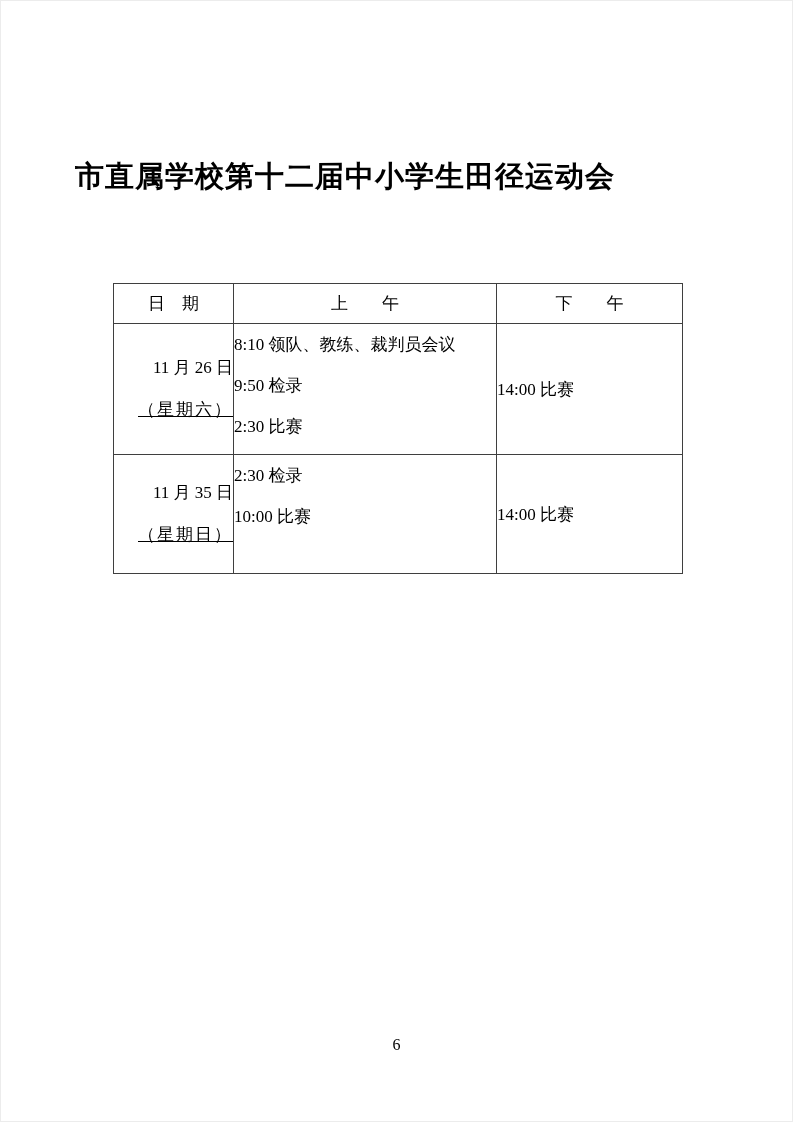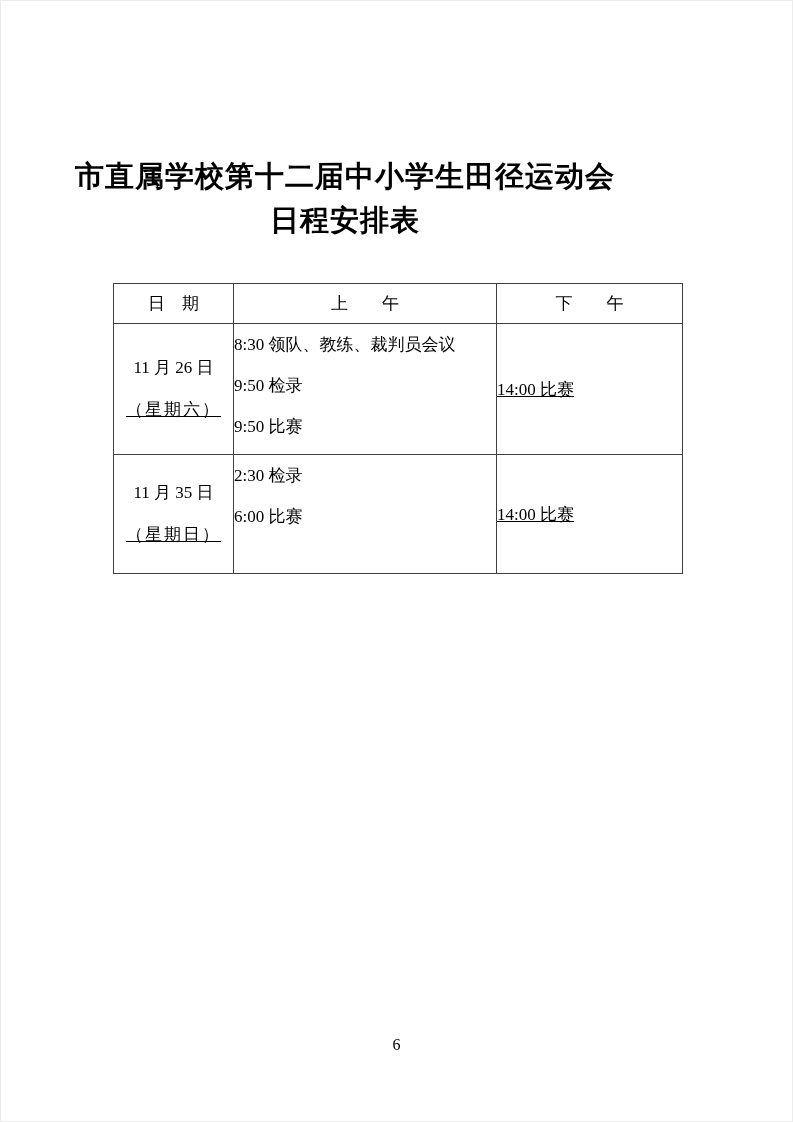--- a/index.html
+++ b/index.html
@@ -49,57 +49,55 @@
   tr.header-row { height: 40px; }
   tr.day-row-1  { height: 131px; }
   tr.day-row-2  { height: 119px; }
   th.head-cell {
     text-align: center;
     vertical-align: middle;
     font-size: 18px;
     white-space: nowrap;
   }
   td.date-cell {
-    text-align: center;
+    text-align: right;
     vertical-align: middle;
   }
   td.date-cell .date-line { line-height: 42px; white-space: nowrap; }
   td.date-cell .date-line.weekday { letter-spacing: 2px; text-decoration: underline; }
   td.morning-cell {
     vertical-align: top;
     padding: 2px 4px 0 7px;
   }
   td.morning-cell .schedule-item {
     line-height: 41px;
     white-space: nowrap;
   }
   td.afternoon-cell {
     vertical-align: middle;
     padding-left: 12px;
-    text-decoration: underline;
   }
   td.afternoon-cell .schedule-item { white-space: nowrap; }
   .page-number {
     position: absolute;
     top: 1036px;
     left: 0;
     width: 793px;
     text-align: center;
     font-size: 16px;
     line-height: 18px;
   }
 </style>
 </head>
 <body>
 
 <div class="page">
 
   <div class="doc-title">
     <div>市直属学校第十二届中小学生田径运动会</div>
-    <div>日程安排表</div>
   </div>
 
   <table class="schedule">
     <colgroup>
       <col class="c-date">
       <col class="c-morning">
       <col class="c-afternoon">
     </colgroup>
     <tbody>
       <tr class="header-row">
@@ -107,37 +105,37 @@
         <th class="head-cell">上　　午</th>
         <th class="head-cell">下　　午</th>
       </tr>
 
       <tr class="day-row-1">
         <td class="date-cell">
           <div class="date-line">11 月 26 日</div>
           <div class="date-line weekday">（星期六）</div>
         </td>
         <td class="morning-cell">
-          <div class="schedule-item">8:30 领队、教练、裁判员会议</div>
+          <div class="schedule-item">8:10 领队、教练、裁判员会议</div>
           <div class="schedule-item">9:50 检录</div>
-          <div class="schedule-item">9:50 比赛</div>
+          <div class="schedule-item">2:30 比赛</div>
         </td>
         <td class="afternoon-cell">
           <div class="schedule-item">14:00 比赛</div>
         </td>
       </tr>
 
       <tr class="day-row-2">
         <td class="date-cell">
           <div class="date-line">11 月 35 日</div>
           <div class="date-line weekday">（星期日）</div>
         </td>
         <td class="morning-cell">
           <div class="schedule-item">2:30 检录</div>
-          <div class="schedule-item">6:00 比赛</div>
+          <div class="schedule-item">10:00 比赛</div>
         </td>
         <td class="afternoon-cell">
           <div class="schedule-item">14:00 比赛</div>
         </td>
       </tr>
     </tbody>
   </table>
 
   <div class="page-number">6</div>
 

